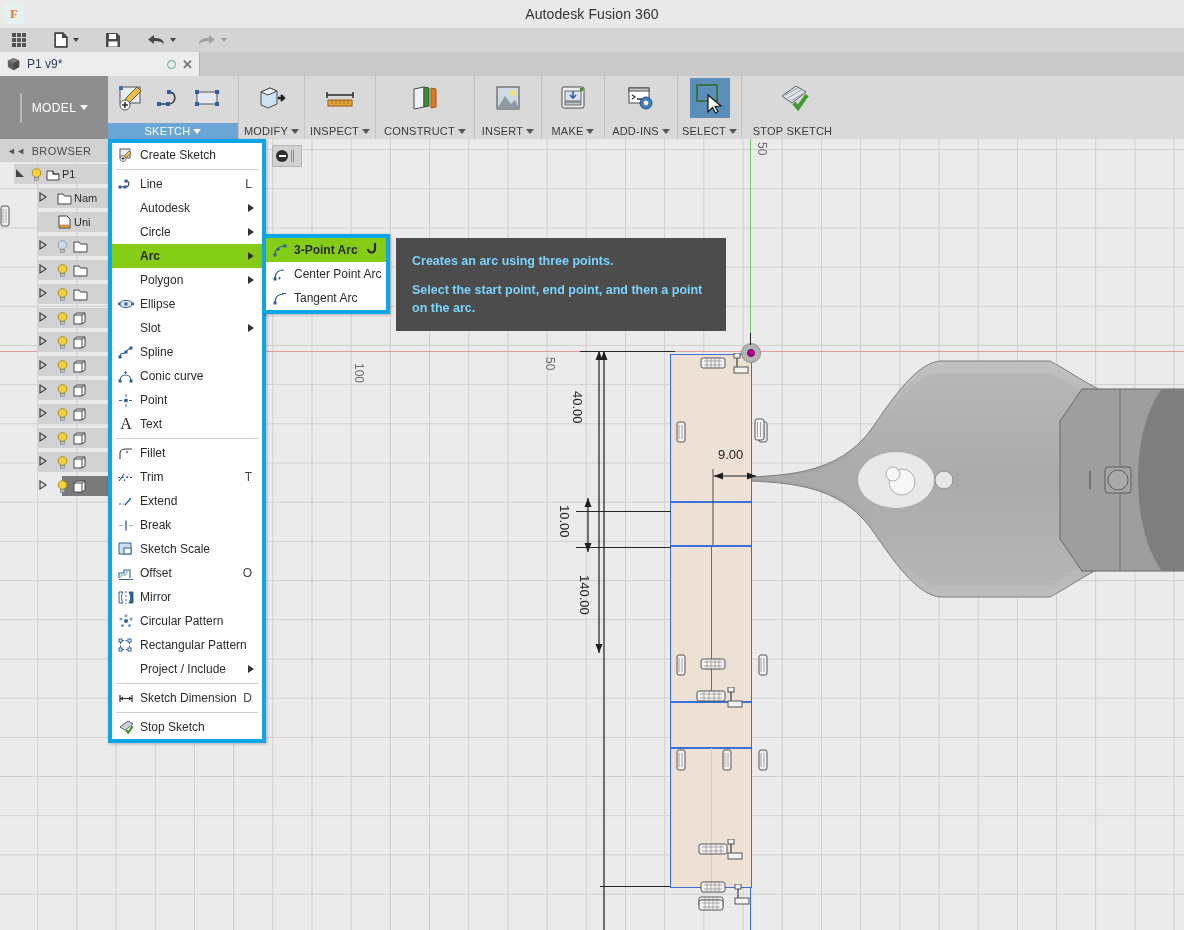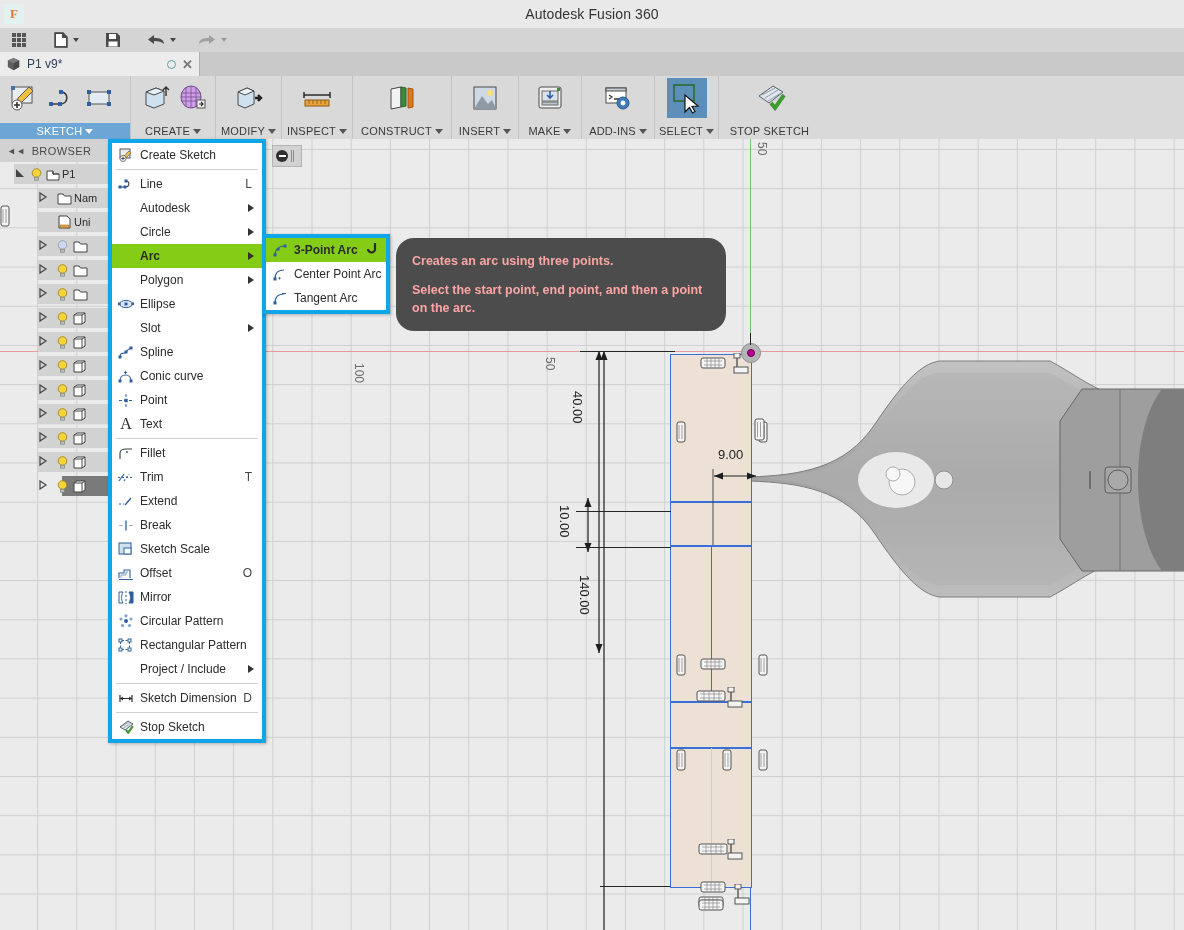--- a/index.html
+++ b/index.html
@@ -154,21 +154,21 @@
   .mi .mico { width:20px; display:flex; align-items:center; justify-content:center; flex:0 0 20px; }
   .mi .mlabel { flex:1; padding-left:4px; white-space:nowrap; }
   .mi .mkey { color:#444; font-size:12px; padding-right:4px; }
   .mi .marrow { width:0;height:0;border-top:4px solid transparent;border-bottom:4px solid transparent;border-left:6px solid #333; margin-right:2px;}
   .msep { height:1px; background:#cfcfcf; margin:2px 4px; }
 
   #arc-submenu { left:262px; top:234px; width:128px; }
 
   .tooltip {
     position:absolute; left:396px; top:238px; width:330px;
-    background:#4c4c4c; color:#fca5a5; border-radius:18px;
+    background:#4c4c4c; color:#7dd3fc; border-radius:0;
     padding:14px 16px; font-size:12.5px; line-height:1.45; font-weight:bold;
   }
   .tooltip p + p { margin-top:11px; }
 
   .mini-panel {
     position:absolute; left:272px; top:145px; width:30px; height:22px;
     background:#d2d2d2; border:1px solid #b4b4b4;
     display:flex; align-items:center; gap:3px; padding-left:3px;
   }
   .mini-dot { width:12px;height:12px;border-radius:50%;background:#2f2f2f;
@@ -239,20 +239,25 @@
       </svg>
       <span class="name">P1 v9*</span>
       <span class="tab-dot"></span>
       <span class="tab-x">✕</span>
     </div>
   </div>
 
   <div class="ribbon">
     <div class="ribbon-inner">
 
+      <div class="ws-selector">
+        <span class="ws-grip"></span>
+        <span>MODEL</span>
+        <span class="caret"></span>
+      </div>
 
       <div class="panel" style="width:131px;">
         <div class="panel-btns">
           <div class="tool-btn">
             <svg width="30" height="28" viewBox="0 0 30 28">
               <rect x="3" y="3" width="20" height="16" fill="#e9edf2" stroke="#555"></rect>
               <rect x="2" y="2" width="4" height="4" fill="#4a6fa5"></rect>
               <path d="M9 14 L20 3 l4 4 L13 18 l-5 1 z" fill="#f0c040" stroke="#5a5a5a"></path>
               <circle cx="8" cy="21" r="5" fill="#fff" stroke="#555"></circle>
               <path d="M8 18v6M5 21h6" stroke="#333" stroke-width="1.6"></path>
@@ -275,43 +280,20 @@
               <rect x="22" y="18" width="4" height="4" fill="#2f5f9e"></rect>
             </svg>
           </div>
         </div>
         <div class="panel-label active">
           <span>SKETCH</span>
           <span class="caret"></span>
         </div>
       </div>
 
-      <div class="panel" style="width:85px;">
-        <div class="panel-btns" style="justify-content:center;">
-          <div class="tool-btn">
-            <svg width="30" height="28" viewBox="0 0 30 28">
-              <path d="M6 8 L16 4 L24 7 L24 20 L14 24 L6 21 Z" fill="#cfe0ef" stroke="#4a4a4a"></path>
-              <path d="M6 8 L16 4 L24 7 L14 11 Z" fill="#e8f1f8" stroke="#4a4a4a"></path>
-              <path d="M26 12 V3 M23 6 l3-3 3 3" stroke="#333" fill="none" stroke-width="1.4"></path>
-            </svg>
-          </div>
-          <div class="tool-btn">
-            <svg width="30" height="28" viewBox="0 0 30 28">
-              <ellipse cx="14" cy="13" rx="10" ry="11" fill="#cd9ee6" stroke="#6e4a82"></ellipse>
-              <path d="M4 9h20M4 13h20M4 17h20M9 3v20M14 2v22M19 3v20" stroke="#7a4f94" fill="none" stroke-width=".8"></path>
-              <rect x="20" y="16" width="8" height="8" fill="#f0f0f0" stroke="#555"></rect>
-              <path d="M22 20h4M24 18l2 2-2 2" stroke="#333" fill="none" stroke-width="1.2"></path>
-            </svg>
-          </div>
-        </div>
-        <div class="panel-label">
-          <span>CREATE</span>
-          <span class="caret"></span>
-        </div>
-      </div>
 
       <div class="panel" style="width:66px;">
         <div class="panel-btns" style="justify-content:center;">
           <div class="tool-btn">
             <svg width="30" height="28" viewBox="0 0 30 28">
               <path d="M4 8 L13 4 L20 7 L20 20 L11 24 L4 21 Z" fill="#cfe0ef" stroke="#4a4a4a"></path>
               <path d="M4 8 L13 4 L20 7 L11 11 Z" fill="#eaf3fa" stroke="#4a4a4a"></path>
               <path d="M21 14 h6 M24 11 l3 3 -3 3" stroke="#222" fill="none" stroke-width="2.4"></path>
             </svg>
           </div>

